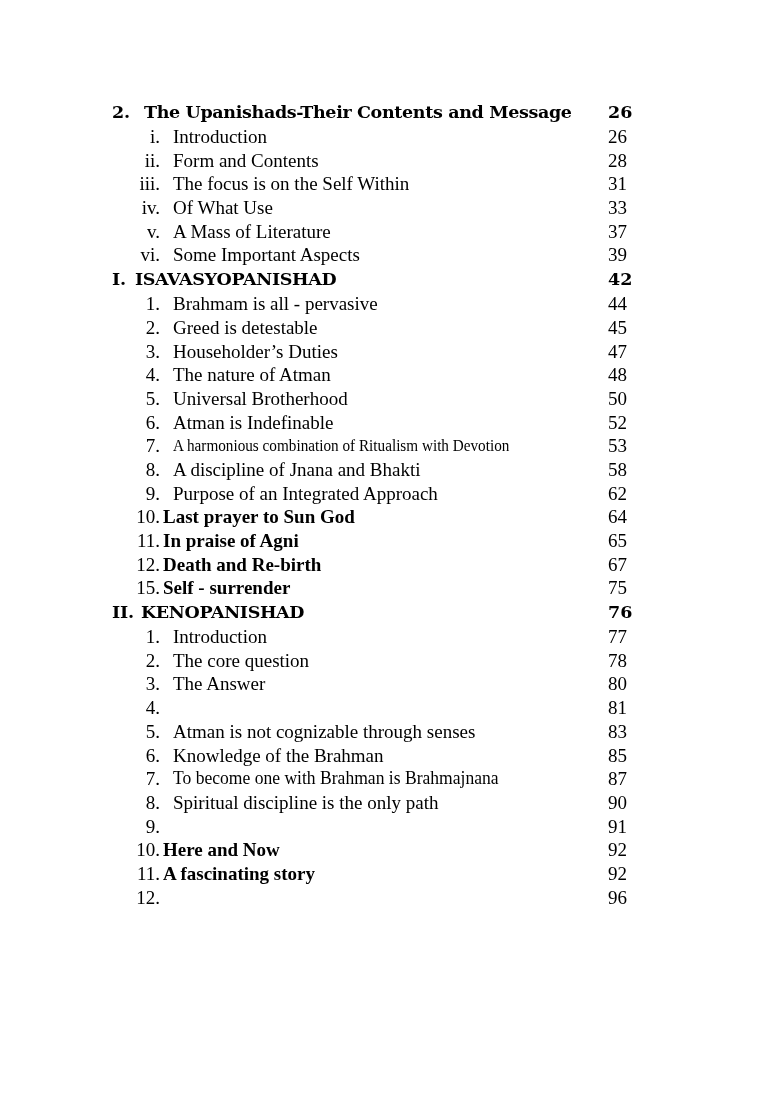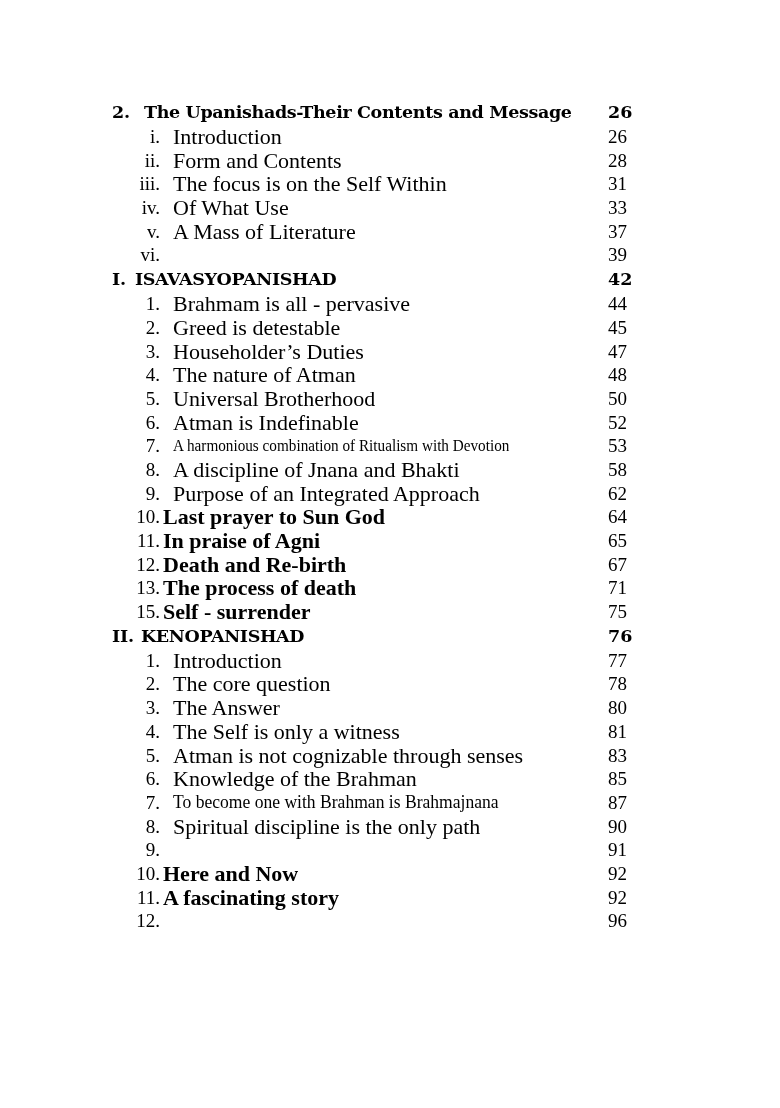--- a/index.html
+++ b/index.html
@@ -86,21 +86,21 @@
     left: 0;
     top: 0;
     width: 48px;
     text-align: right;
     font-size: 19px;
   }
   .entry .e-label {
     position: absolute;
     left: 61px;
     top: 0;
-    font-size: 22px;
+    font-size: 19px;
   }
   .entry .e-page {
     position: absolute;
     left: 496px;
     top: 0;
     font-size: 19px;
   }
 
   
   .entry.wide .e-label { left: 51px; font-weight: bold; }
@@ -150,20 +150,21 @@
           <span class="e-label">Of What Use</span>
           <span class="e-page">33</span>
         </div>
         <div class="entry">
           <span class="e-num">v.</span>
           <span class="e-label">A Mass of Literature</span>
           <span class="e-page">37</span>
         </div>
         <div class="entry">
           <span class="e-num">vi.</span>
+          <span class="e-label">Some Important Aspects</span>
           <span class="e-page">39</span>
         </div>
       </div>
       <div class="group">
         <div class="section-head ti-roman1">
           <span class="sec-num">I.</span>
           <span class="sec-title">ISAVASYOPANISHAD</span>
           <span class="sec-page">42</span>
         </div>
         <div class="entry">
@@ -220,25 +221,20 @@
           <span class="e-num">11.</span>
           <span class="e-label">In praise of Agni</span>
           <span class="e-page">65</span>
         </div>
         <div class="entry wide">
           <span class="e-num">12.</span>
           <span class="e-label">Death and Re-birth</span>
           <span class="e-page">67</span>
         </div>
         <div class="entry wide">
-          <span class="e-num">13.</span>
-          <span class="e-label">The process of death</span>
-          <span class="e-page">71</span>
-        </div>
-        <div class="entry wide">
           <span class="e-num">15.</span>
           <span class="e-label">Self - surrender</span>
           <span class="e-page">75</span>
         </div>
       </div>
       <div class="group">
         <div class="section-head ti-roman2">
           <span class="sec-num">II.</span>
           <span class="sec-title">KENOPANISHAD</span>
           <span class="sec-page">76</span>
@@ -253,21 +249,20 @@
           <span class="e-label">The core question</span>
           <span class="e-page">78</span>
         </div>
         <div class="entry">
           <span class="e-num">3.</span>
           <span class="e-label">The Answer</span>
           <span class="e-page">80</span>
         </div>
         <div class="entry">
           <span class="e-num">4.</span>
-          <span class="e-label">The Self is only a witness</span>
           <span class="e-page">81</span>
         </div>
         <div class="entry">
           <span class="e-num">5.</span>
           <span class="e-label">Atman is not cognizable through senses</span>
           <span class="e-page">83</span>
         </div>
         <div class="entry">
           <span class="e-num">6.</span>
           <span class="e-label">Knowledge of the Brahman</span>

